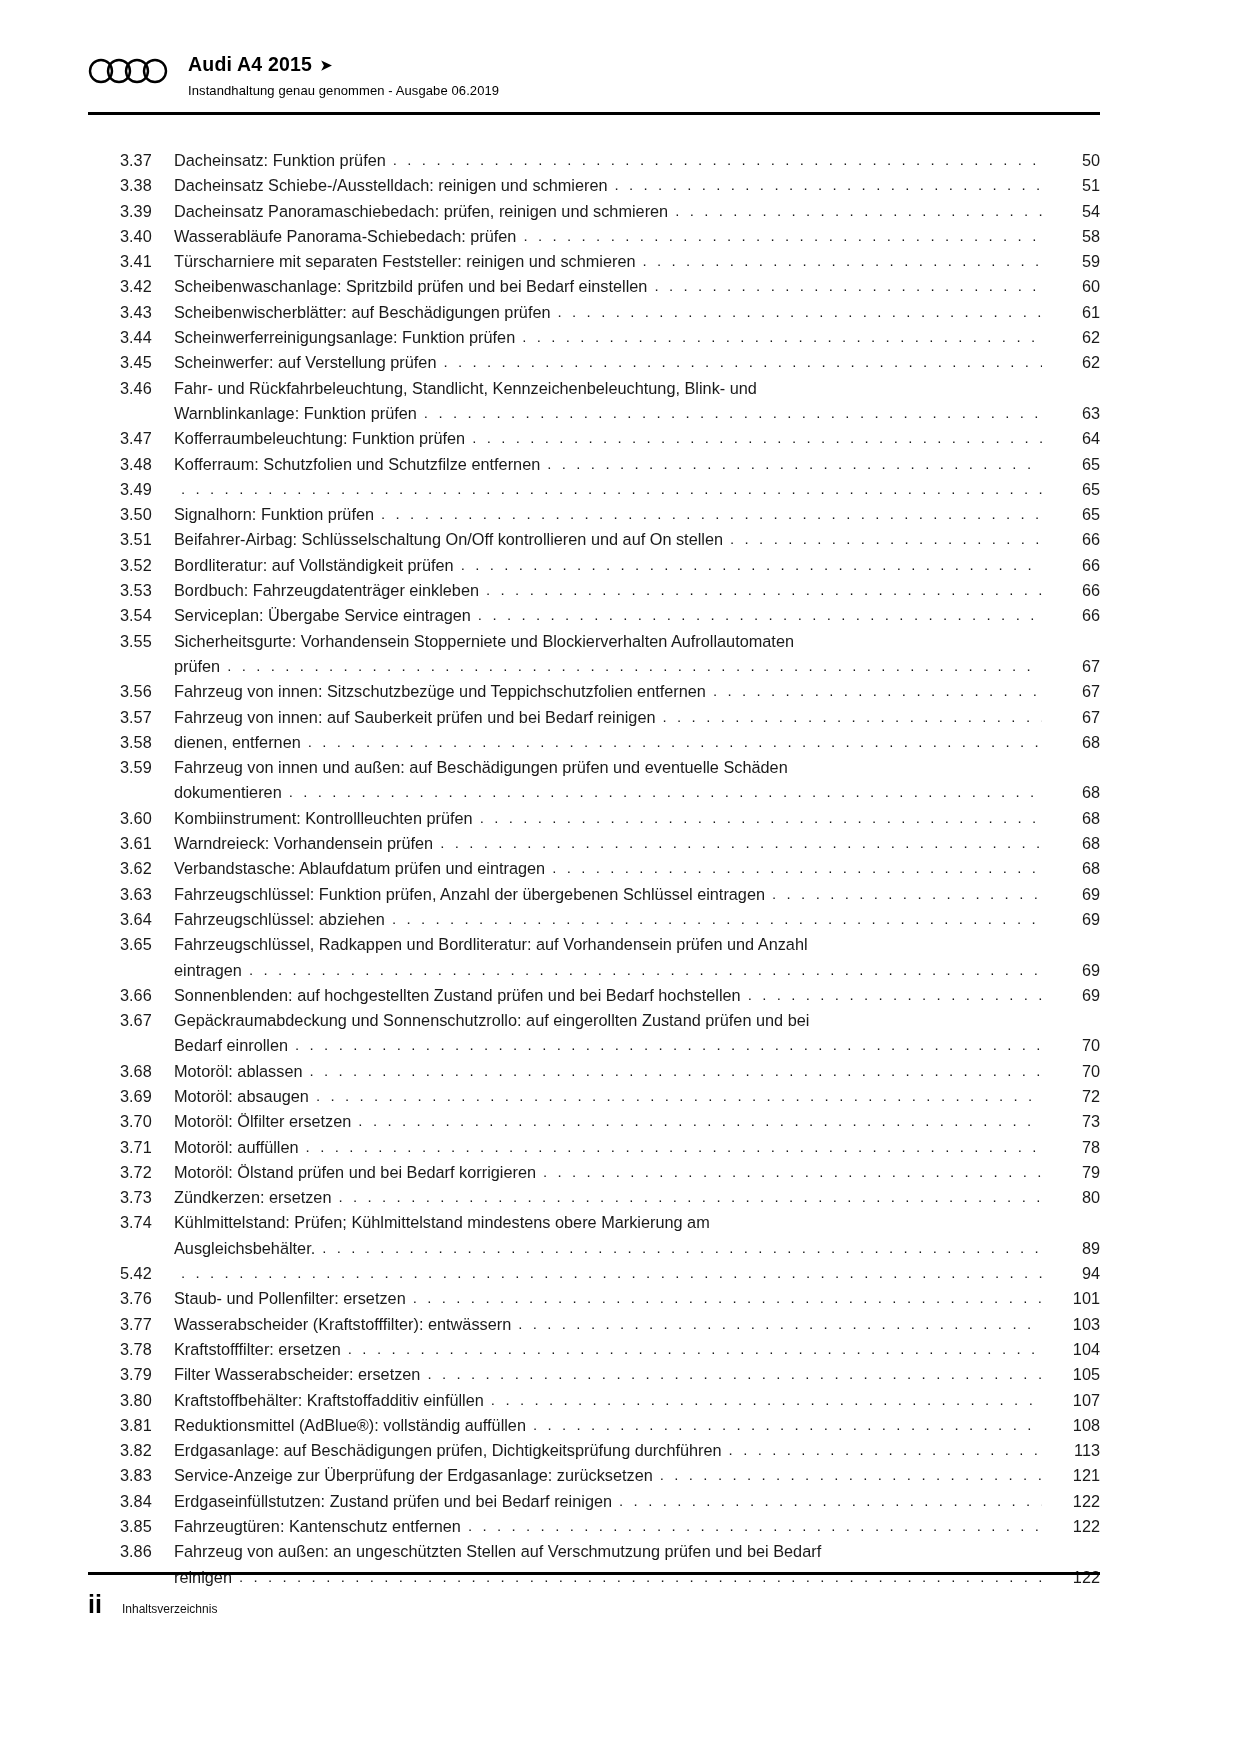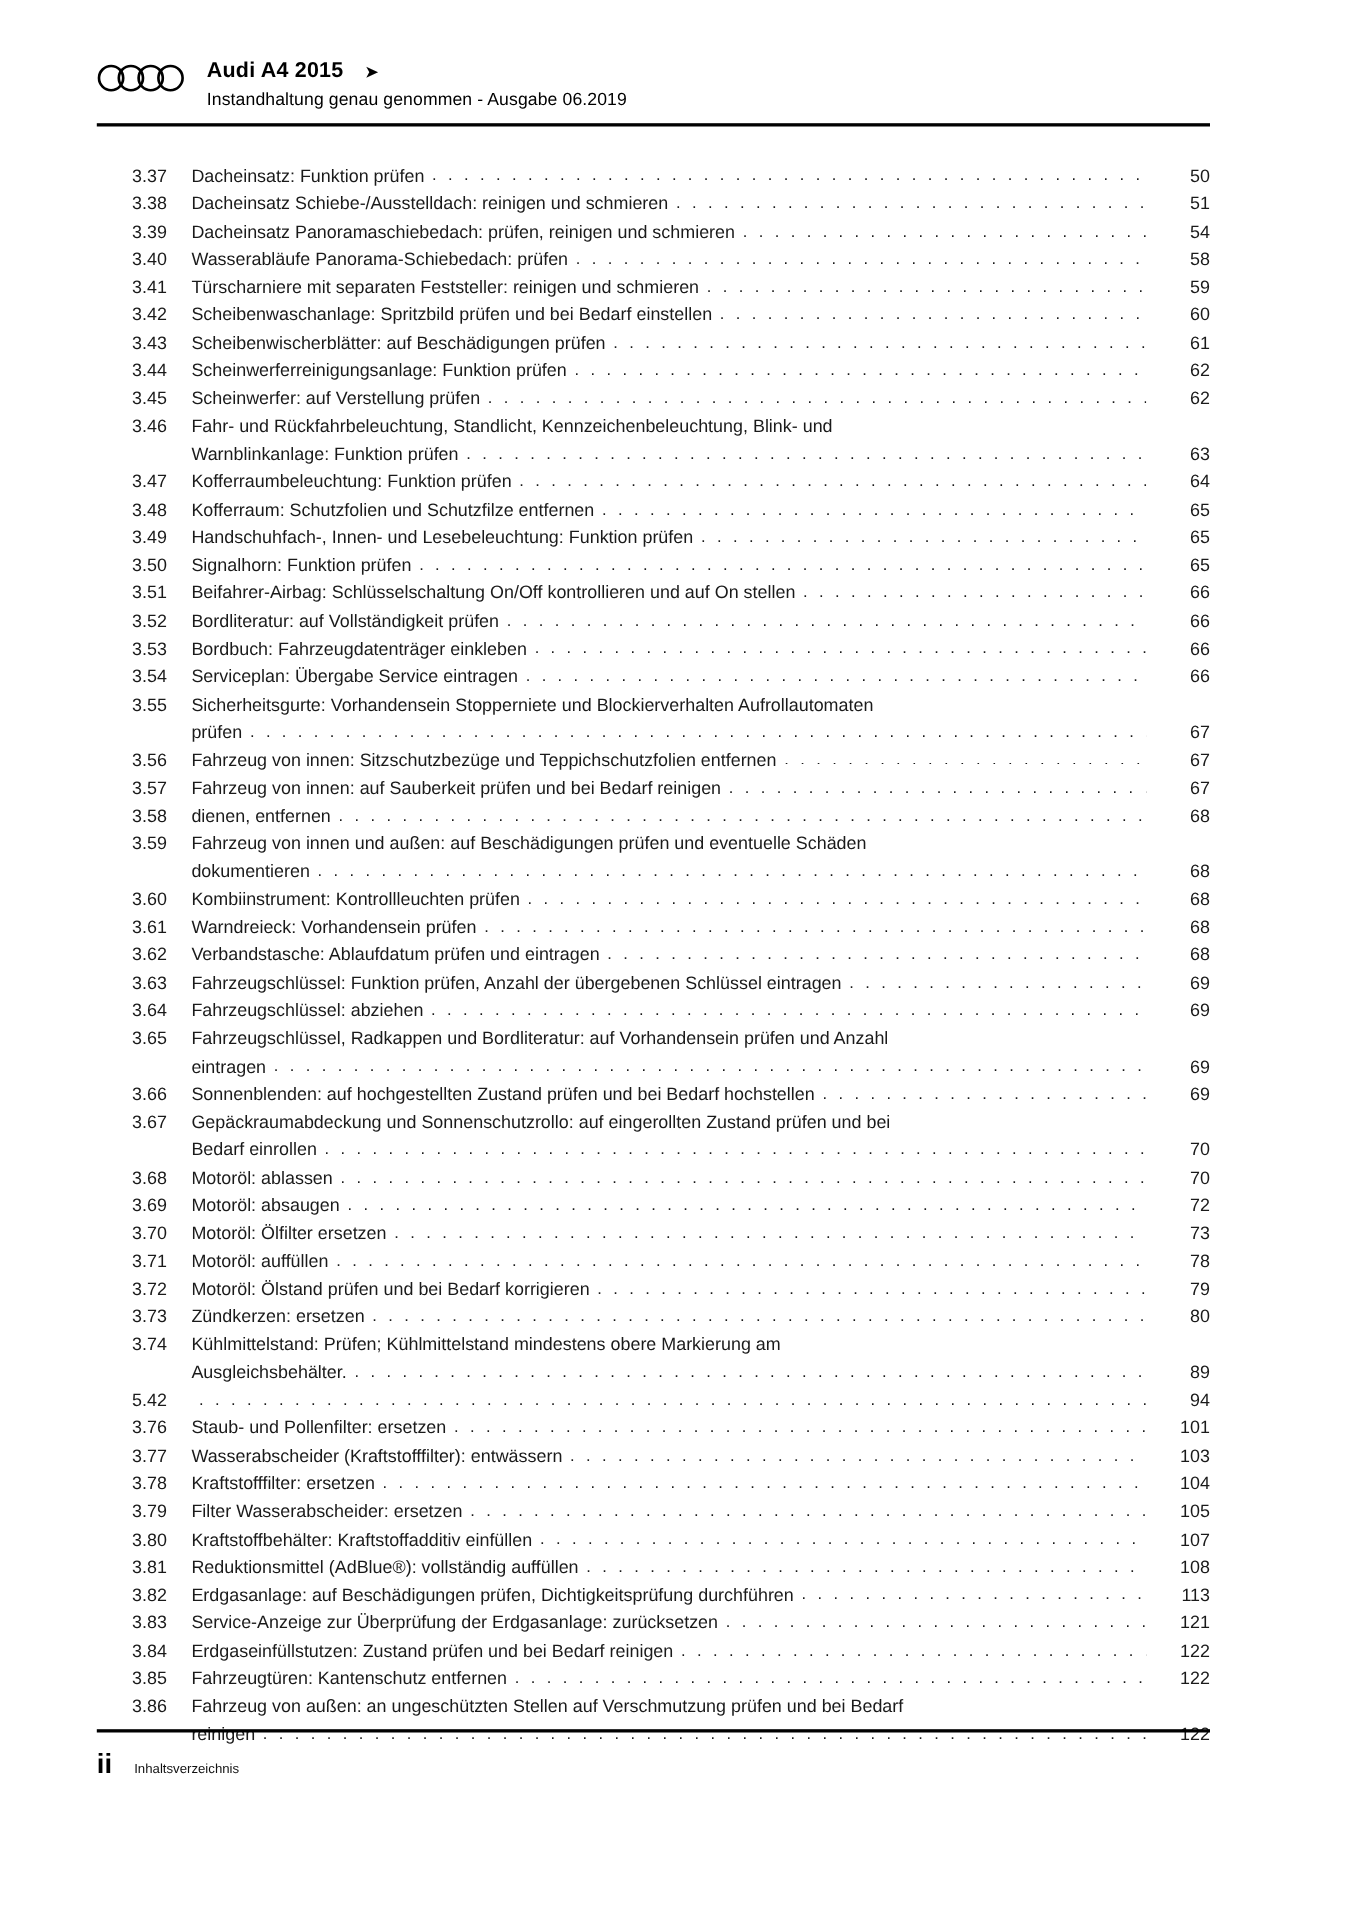--- a/index.html
+++ b/index.html
@@ -44,29 +44,29 @@
     margin-left: 14px;
     margin-top: 0px;
   }
   .header-title {
     font-size: 19.5px;
     font-weight: bold;
     letter-spacing: 0.2px;
     line-height: 24px;
     display: flex;
     align-items: center;
-    gap: 20px;
+    gap: 8px;
   }
   .header-title .arrow {
     font-size: 14px;
     font-weight: bold;
     transform: translateY(1px);
   }
   .header-sub {
-    font-size: 16px;
+    font-size: 13px;
     line-height: 24px;
     margin-top: 3px;
     letter-spacing: 0.1px;
   }
   .header-rule {
     position: absolute;
     left: 88px;
     top: 112px;
     width: 1012px;
     height: 2.5px;
@@ -314,21 +314,20 @@
             <span class="toc-title">Kofferraum: Schutzfolien und Schutzfilze entfernen</span>
             <span class="dots">. . . . . . . . . . . . . . . . . . . . . . . . . . . . . . . . . . . . . . . . . . . . . . . . . . . . . . . . . . . . . . . . . . . . . . . . . . . . . . . . . . . . . . . . . . . . . . . . . . . . . . . . . . . . . . . . . . . . . . . . . . . . . . . . . . . . . . . . . . . . . . . . . . . . . . . . . . . . . . . . . . . . . . . . . . . . . . . . . . . . . . . . . . . . . . . . . . . . . . . </span>
           </div>
         </div>
         <div class="toc-page">65</div>
       </div>
       <div class="toc-row">
         <div class="toc-num">3.49</div>
         <div class="toc-mid">
           <div class="toc-line1">
-            <span class="toc-title">Handschuhfach-, Innen- und Lesebeleuchtung: Funktion prüfen</span>
             <span class="dots">. . . . . . . . . . . . . . . . . . . . . . . . . . . . . . . . . . . . . . . . . . . . . . . . . . . . . . . . . . . . . . . . . . . . . . . . . . . . . . . . . . . . . . . . . . . . . . . . . . . . . . . . . . . . . . . . . . . . . . . . . . . . . . . . . . . . . . . . . . . . . . . . . . . . . . . . . . . . . . . . . . . . . . . . . . . . . . . . . . . . . . . . . . . . . . . . . . . . . . . </span>
           </div>
         </div>
         <div class="toc-page">65</div>
       </div>
       <div class="toc-row">
         <div class="toc-num">3.50</div>
         <div class="toc-mid">
           <div class="toc-line1">
             <span class="toc-title">Signalhorn: Funktion prüfen</span>

